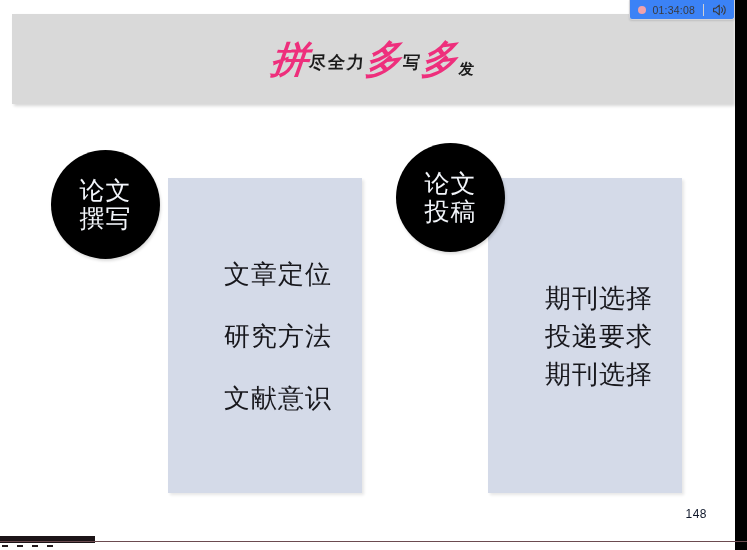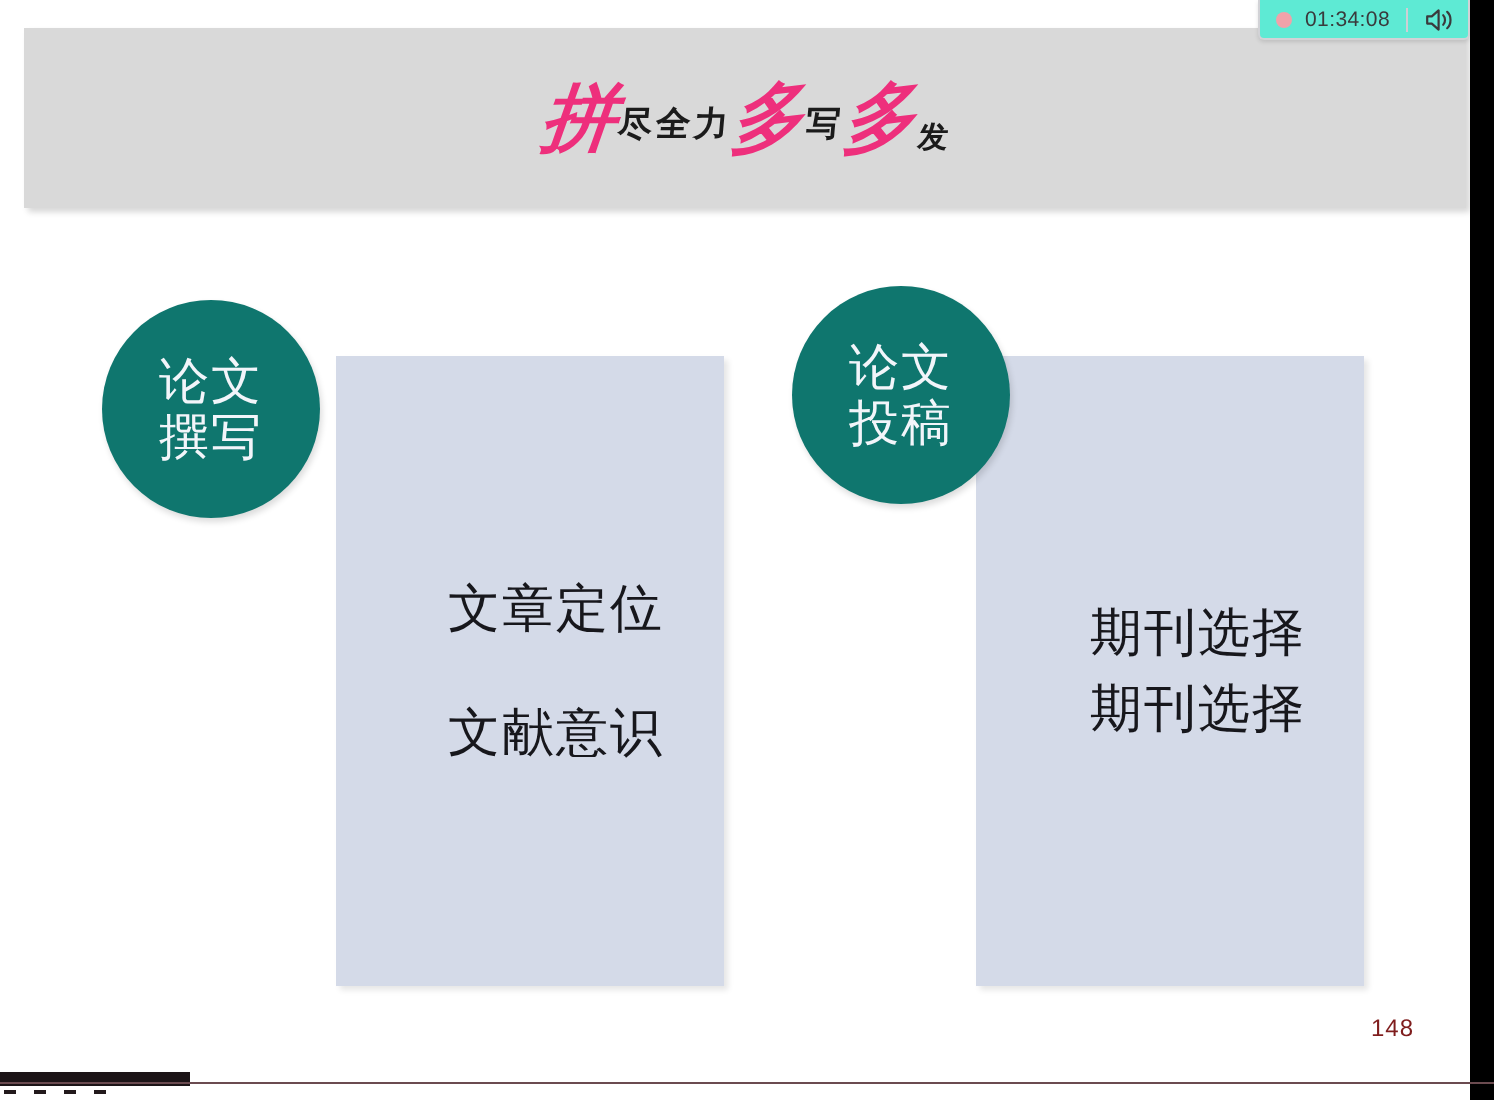--- a/index.html
+++ b/index.html
@@ -33,21 +33,21 @@
   }
 
   
   .rec-toolbar {
     position: absolute;
     right: 12px;
     top: 0px;
     height: 20px;
     display: flex;
     align-items: center;
-    background: #5eead4;
+    background: #3b82f6;
     border: 1px solid #d2d2d6;
     border-top: none;
     border-radius: 0 0 3px 3px;
     box-shadow: 0 1px 2px rgba(0,0,0,0.12);
     padding: 0 6px 0 8px;
     box-sizing: border-box;
     z-index: 40;
   }
   .rec-dot {
     width: 8px; height: 8px;
@@ -164,21 +164,21 @@
   }
   .box-left .box-item  { margin: 18px 0; padding-left: 26px; text-align: right; }
   .box-right .box-item { margin: 6px 0; padding-left: 28px; }
 
   
   .circle {
     position: absolute;
     width: 109px;
     height: 109px;
     border-radius: 50%;
-    background: #0f766e;
+    background: #000000;
     display: flex;
     flex-direction: column;
     justify-content: center;
     align-items: center;
     z-index: 10;
     box-shadow: 1px 2px 3px rgba(0,0,0,0.14);
   }
   .circle-left  { left: 51px;  top: 150px; }
   .circle-right { left: 396px; top: 143px; }
 
@@ -191,21 +191,21 @@
     white-space: nowrap;
   }
 
   
   .page-number {
     position: absolute;
     right: 28px;
     bottom: 16px;
     font-family: "Liberation Sans", sans-serif;
     font-size: 12px;
-    color: #7f1d1d;
+    color: #0f172a;
     letter-spacing: 0.5px;
   }
 
   
   .bottom-rule {
     position: absolute;
     left: 0;
     top: 541px;
     width: 747px;
     height: 1px;
@@ -244,25 +244,27 @@
   <div id="slide">
 
     <div class="title-banner">
       <div class="title-line">
         <span class="t-big">拼</span><span class="t-small">尽</span><span class="t-small">全</span><span class="t-small">力</span><span class="t-big rot">多</span><span class="t-small">写</span><span class="t-big rot">多</span><span class="t-small low">发</span>
       </div>
     </div>
 
     <div class="content-box box-left">
       <div class="box-item">文章定位</div>
+      <div class="box-item">研究方法</div>
       <div class="box-item">文献意识</div>
     </div>
 
     <div class="content-box box-right">
       <div class="box-item">期刊选择</div>
+      <div class="box-item">投递要求</div>
       <div class="box-item">期刊选择</div>
     </div>
 
     <div class="circle circle-left">
       <span class="circle-line">论文</span>
       <span class="circle-line">撰写</span>
     </div>
 
     <div class="circle circle-right">
       <span class="circle-line">论文</span>

